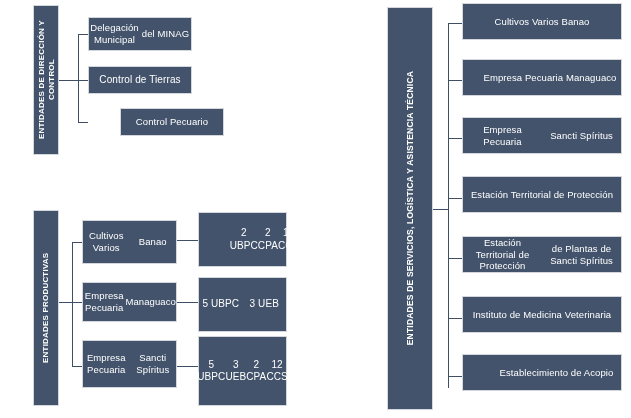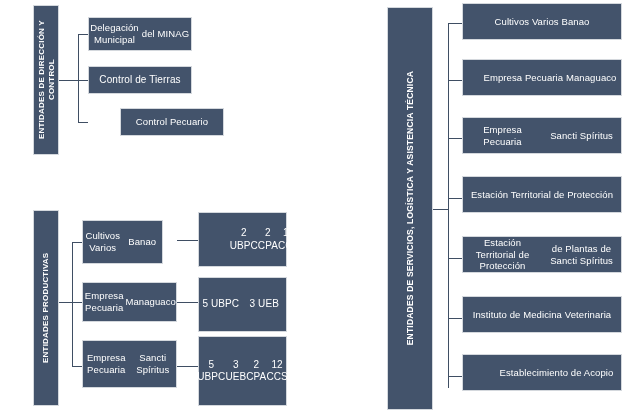--- a/index.html
+++ b/index.html
@@ -53,21 +53,21 @@
   .ln{position:absolute;background:#3f4e63;}
   .ln.h{height:1px;}
   .ln.v{width:1px;}
 
   
   .b-deleg{left:88px;top:17px;width:104px;height:34px;font-size:9.5px;}
   .b-tierras{left:88px;top:66px;width:104px;height:28px;font-size:10px;}
   .b-pecuario{left:88px;top:108px;width:104px;height:28px;font-size:9.5px;margin-left:32px;}
 
   
-  .b-cvb{left:82px;top:220px;width:81px;height:44px;font-size:9.5px;}
+  .b-cvb{left:82px;top:220px;width:95px;height:44px;font-size:9.5px;}
   .b-epm{left:82px;top:282px;width:95px;height:40px;font-size:9.5px;}
   .b-eps{left:82px;top:340px;width:95px;height:48px;font-size:9.5px;}
 
   .b-cvb-n{left:198px;top:212px;width:89px;height:55px;font-size:10px;padding-left:44px;}
   .b-epm-n{left:198px;top:277px;width:89px;height:55px;font-size:10px;}
   .b-eps-n{left:198px;top:336px;width:89px;height:70px;font-size:10px;}
   .numbox span{padding:1px 0;}
 
   
   .rbox{left:462px;top:0;width:160px;height:37px;font-size:9.5px;}

